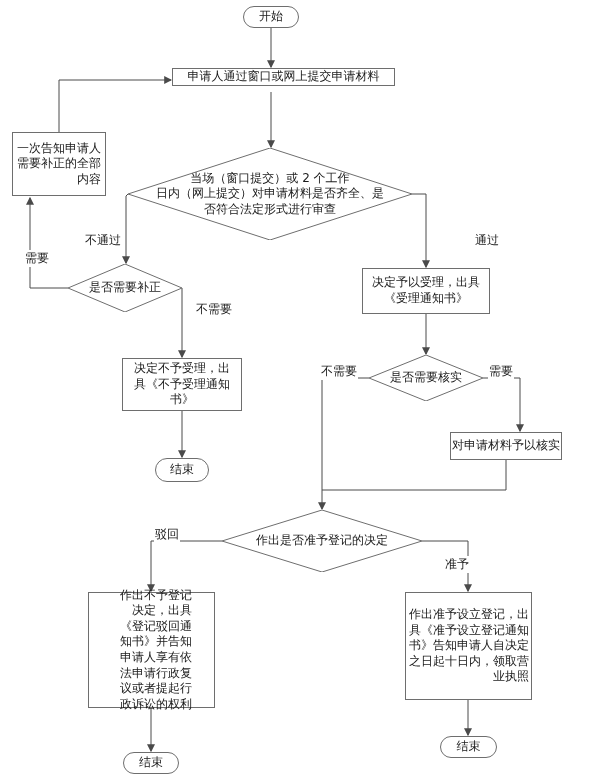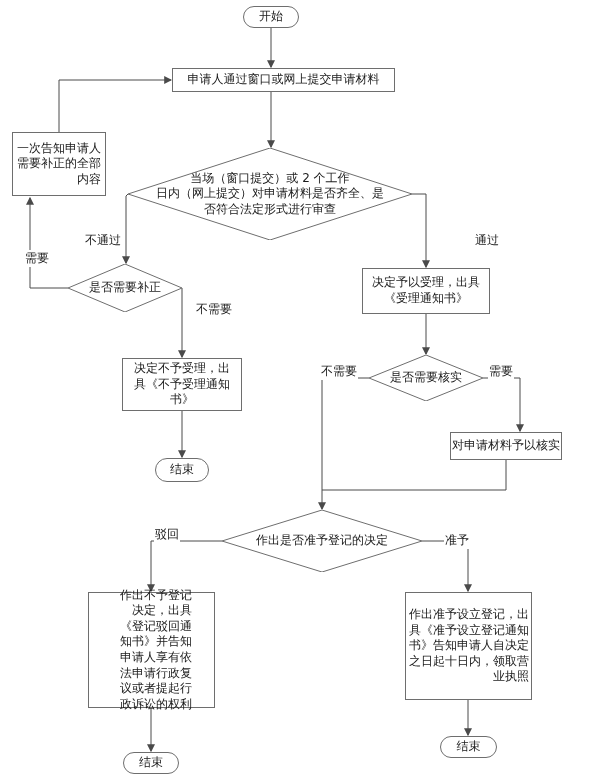--- a/index.html
+++ b/index.html
@@ -73,21 +73,21 @@
     <polyline points="506,460 506,490 322,490"></polyline>
     <polyline points="222,541 151,541 151,591" marker-end="url(#arrow)"></polyline>
     <polyline points="422,541 468,541 468,591" marker-end="url(#arrow)"></polyline>
     <polyline points="182,404 182,457" marker-end="url(#arrow)"></polyline>
     <polyline points="151,708 151,751" marker-end="url(#arrow)"></polyline>
     <polyline points="468,700 468,735" marker-end="url(#arrow)"></polyline>
   </svg>
 
   <div class="node terminal" style="left:243px;top:6px;width:56px;height:22px">开始</div>
 
-  <div class="node rect nowrap" style="left:172px;top:68px;width:223px;height:24px">申请人通过窗口或网上提交申请材料</div>
+  <div class="node rect nowrap" style="left:172px;top:68px;width:223px;height:18px">申请人通过窗口或网上提交申请材料</div>
 
   <div class="node diamond" style="left:128px;top:148px;width:284px;height:92px">
     <svg viewBox="0 0 100 50" preserveAspectRatio="none">
       <polygon points="50,0 100,25 50,50 0,25"></polygon>
     </svg>
     <span class="label">
       <span class="line">当场（窗口提交）或 2 个工作</span>
       <span class="line">日内（网上提交）对申请材料是否齐全、是</span>
       <span class="line">否符合法定形式进行审查</span>
     </span>
@@ -132,15 +132,15 @@
 
   <div class="node terminal" style="left:440px;top:736px;width:57px;height:22px">结束</div>
 
   <span class="edge-label" style="left:103px;top:232px">不通过</span>
   <span class="edge-label" style="left:487px;top:232px">通过</span>
   <span class="edge-label" style="left:37px;top:250px">需要</span>
   <span class="edge-label" style="left:214px;top:301px">不需要</span>
   <span class="edge-label" style="left:339px;top:363px">不需要</span>
   <span class="edge-label" style="left:501px;top:363px">需要</span>
   <span class="edge-label" style="left:167px;top:526px">驳回</span>
-  <span class="edge-label" style="left:457px;top:532px">准予</span>
+  <span class="edge-label" style="left:457px;top:556px">准予</span>
 
 </div>
 
 </body></html>

